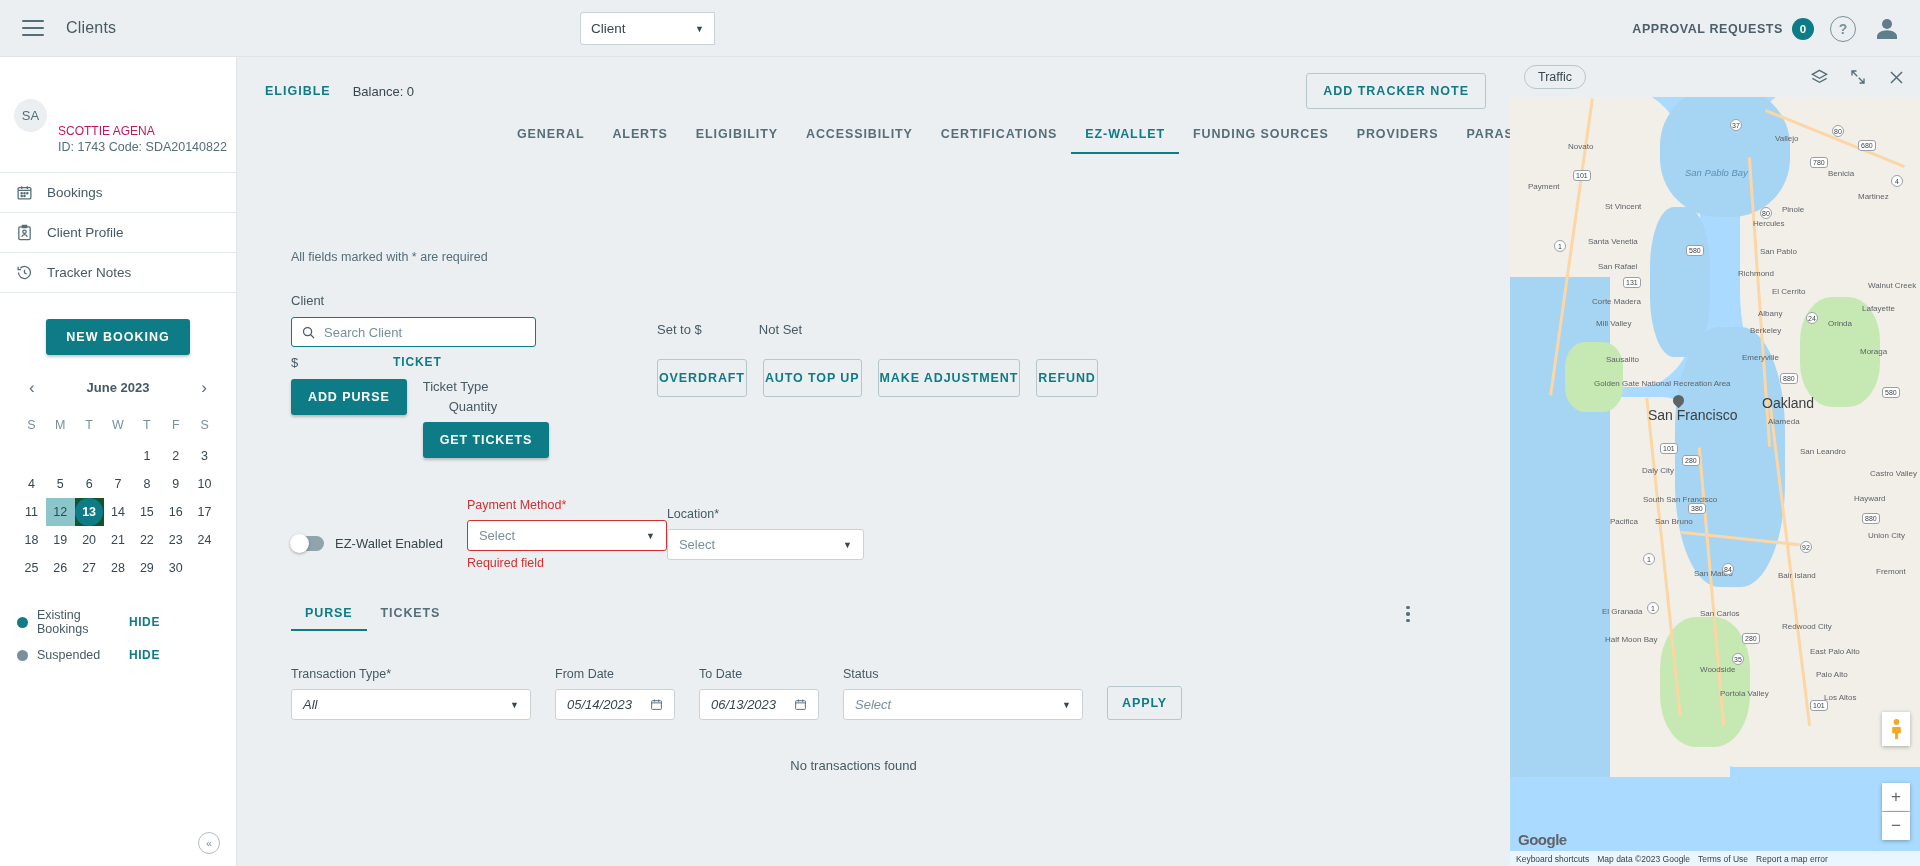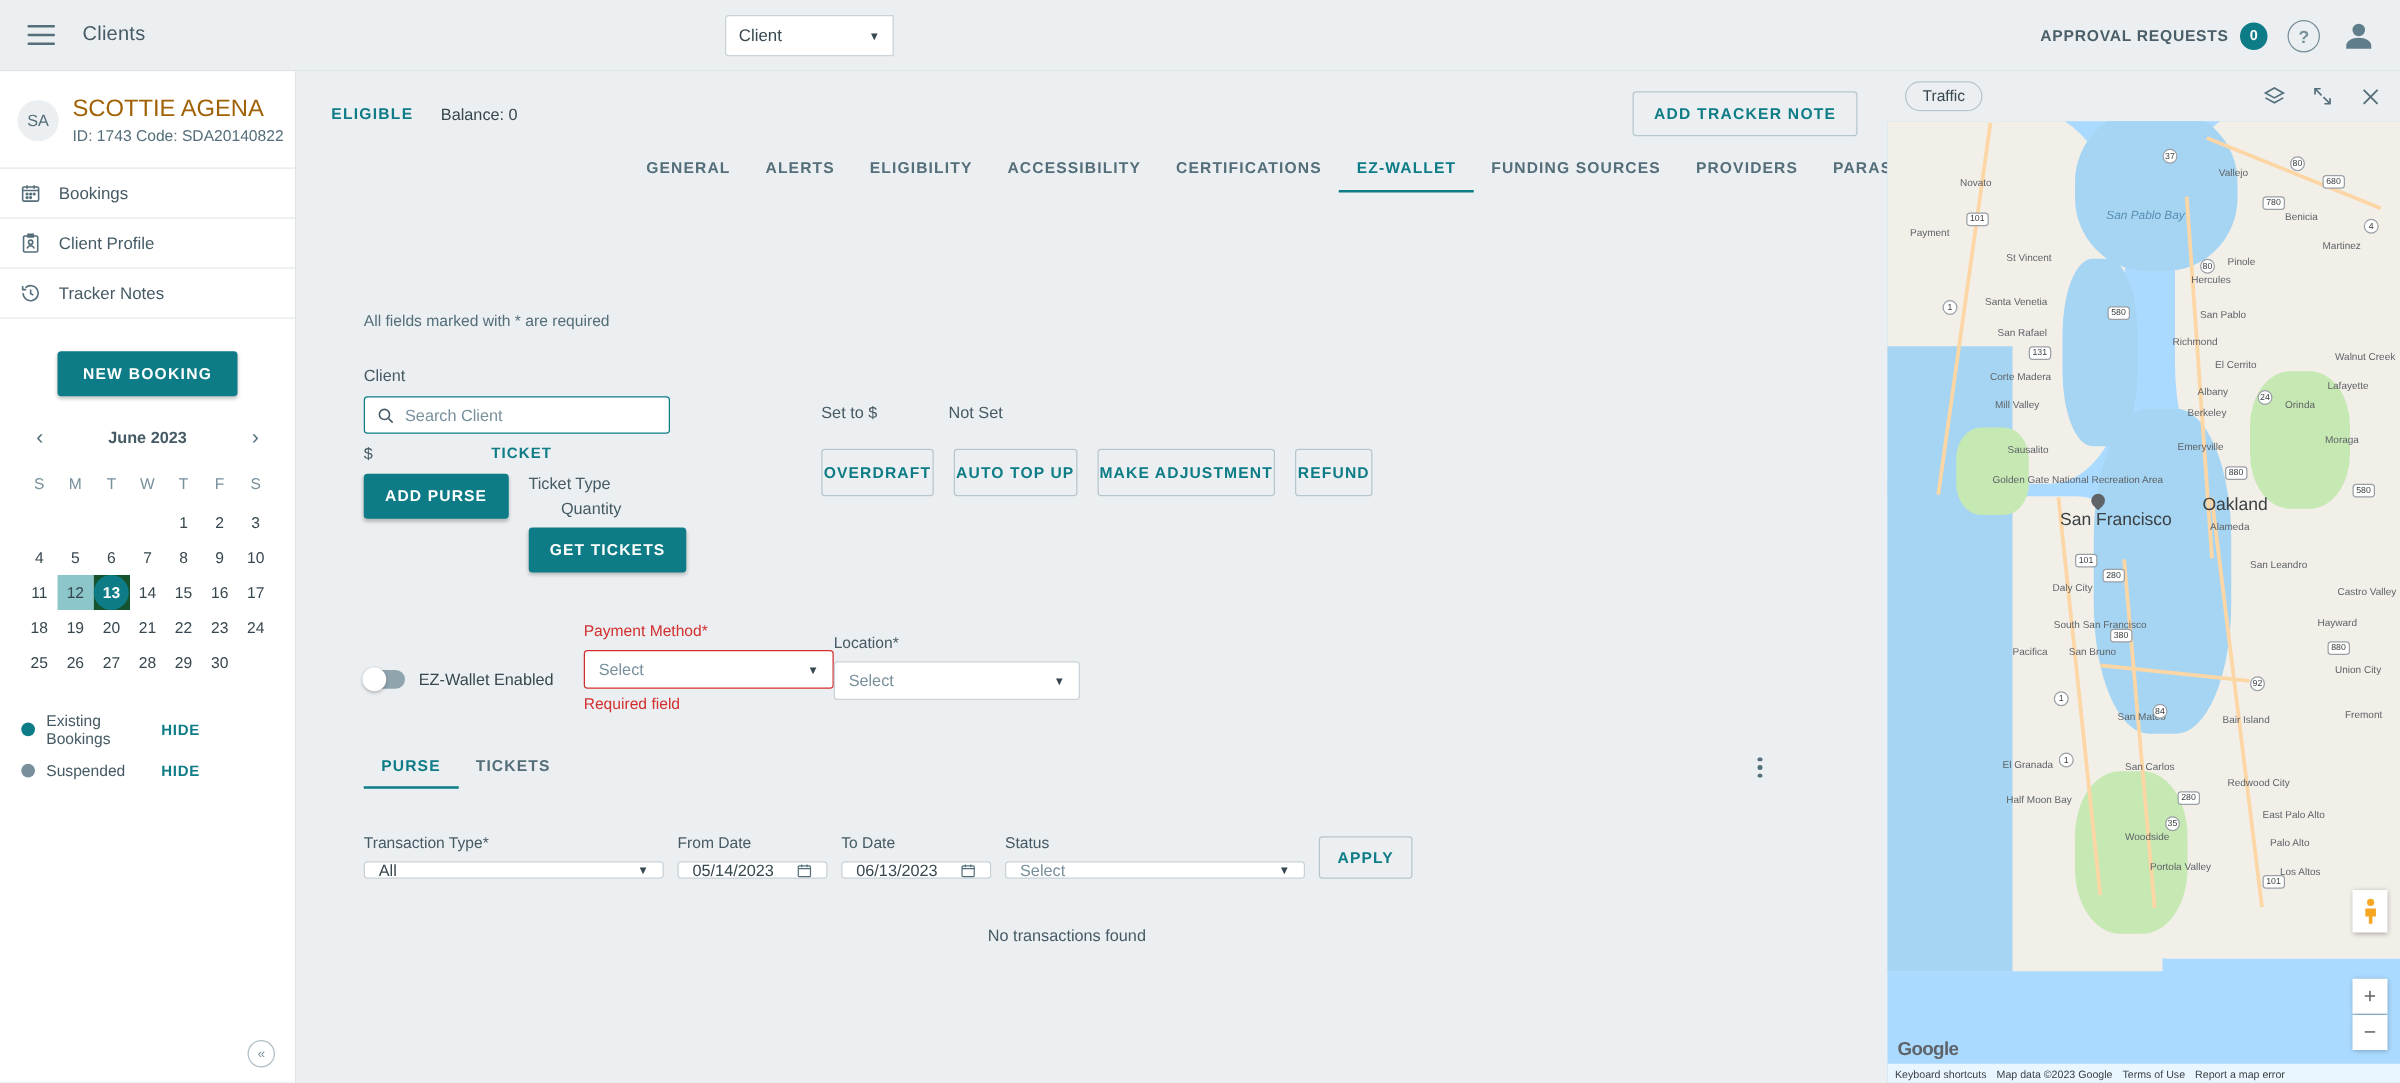--- a/index.html
+++ b/index.html
@@ -56,21 +56,21 @@
   .sidebar {
     width: 237px; min-width: 237px; background: #fff; position: relative;
     border-right: 1px solid #dfe4e7; display: flex; flex-direction: column;
   }
   .client-head { display: flex; align-items: center; padding: 18px 0 16px 14px; border-bottom: 1px solid #e4e9ec; }
   .client-avatar {
     width: 33px; height: 33px; border-radius: 50%; background: #eceff1; color: #546e7a;
     font-size: 13px; display: flex; align-items: center; justify-content: center; flex-shrink: 0;
   }
   .client-meta { margin-left: 11px; }
-  .client-name { font-size: 19px; color: #a16207; line-height: 1.35; }
+  .client-name { font-size: 12px; color: #be185d; line-height: 1.35; margin-top: 48px; }
   .client-id { font-size: 12.5px; color: #546e7a; line-height: 1.35; }
 
   .nav-item {
     display: flex; align-items: center; height: 40px; padding-left: 16px;
     border-bottom: 1px solid #e4e9ec; cursor: pointer; gap: 14px;
   }
   .nav-item svg { flex-shrink: 0; }
   .nav-label { font-size: 13.5px; color: #455a64; }
 
   .new-booking-wrap { padding: 26px 0 0; display: flex; justify-content: center; }
@@ -206,26 +206,26 @@
     padding: 0 14px 11px; cursor: pointer; position: relative;
   }
   .sub-tab.active { color: #0d7c86; }
   .sub-tab.active::after { content: ""; position: absolute; left: 0; right: 0; bottom: 0; height: 2.5px; background: #0d7c86; }
   .kebab {
     position: absolute; right: 64px; top: -4px; width: 20px; height: 24px;
     display: flex; flex-direction: column; align-items: center; justify-content: center; gap: 3px; cursor: pointer;
   }
   .kebab i { width: 3.5px; height: 3.5px; border-radius: 50%; background: #546e7a; display: block; }
 
-  .filters { display: flex; align-items: flex-end; margin: 36px 0 0 26px; gap: 11px; }
+  .filters { display: flex; align-items: flex-end; margin: 36px 0 0 26px; gap: 24px; }
   .filt-label { font-size: 12.5px; color: #455a64; }
   .filt-box {
     margin-top: 8px; background: #fff; border: 1px solid #c9d2d7; border-radius: 3px;
-    height: 14px; display: flex; align-items: center; justify-content: space-between;
-    padding: 0 11px; font-size: 13px; color: #37474f; cursor: pointer;
+    height: 31px; display: flex; align-items: center; justify-content: space-between;
+    padding: 0 11px; font-size: 13px; color: #37474f; cursor: pointer; font-style: italic;
   }
   .filt-box.placeholder { color: #78909c; }
   .apply-btn {
     border: 1px solid #b6c6cd; background: transparent; border-radius: 3px; color: #0d7c86;
     font-size: 12.5px; font-weight: 700; letter-spacing: .9px; padding: 9px 14px;
     cursor: pointer; font-family: "Liberation Sans", sans-serif;
   }
   .no-tx { text-align: center; font-size: 13px; color: #455a64; margin-top: 38px; padding-right: 40px; }
 
   

